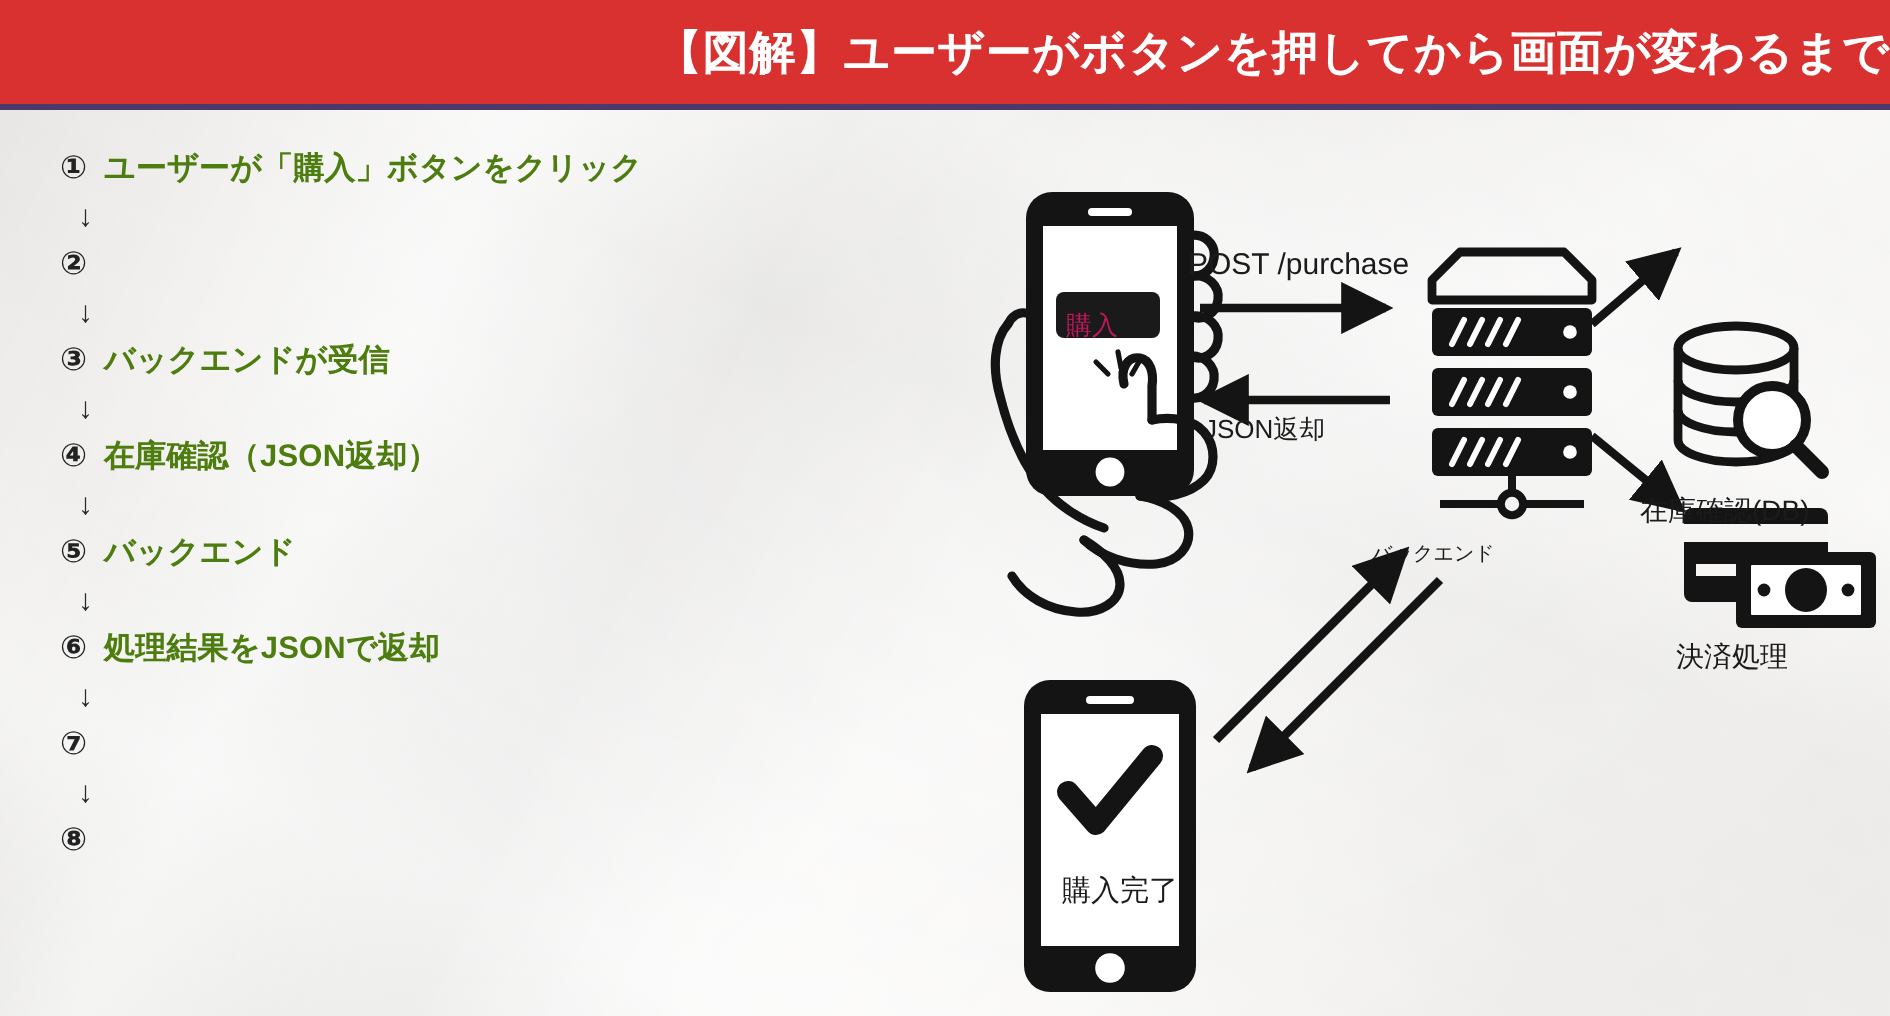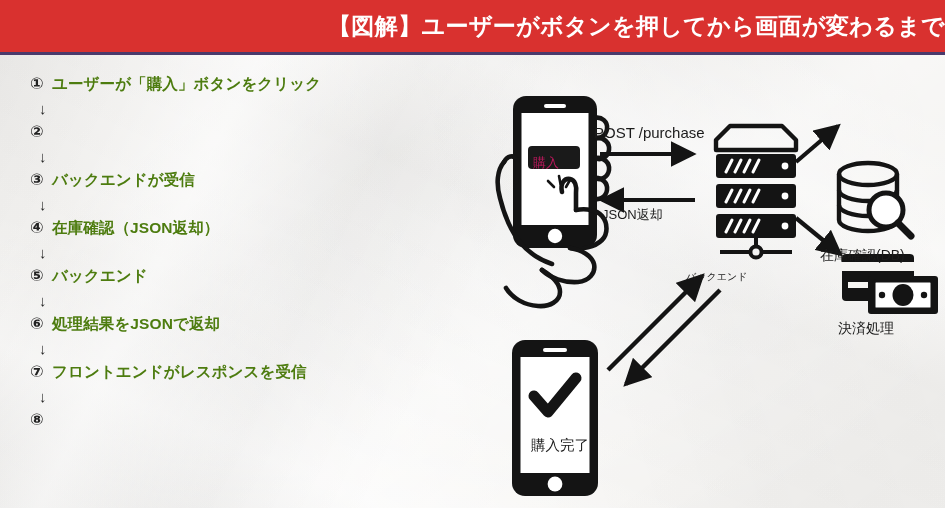--- a/index.html
+++ b/index.html
@@ -181,21 +181,20 @@
     <div class="step-arrow">↓</div>
 
     <div class="step-row">
       <span class="step-num">⑥</span>
       <span class="step-text">処理結果をJSONで返却</span>
     </div>
     <div class="step-arrow">↓</div>
 
     <div class="step-row">
       <span class="step-num">⑦</span>
-      <span class="step-text">フロントエンドがレスポンスを受信</span>
     </div>
     <div class="step-arrow">↓</div>
 
     <div class="step-row">
       <span class="step-num">⑧</span>
     </div>
 
   </div>
 
   <div id="diagram">

